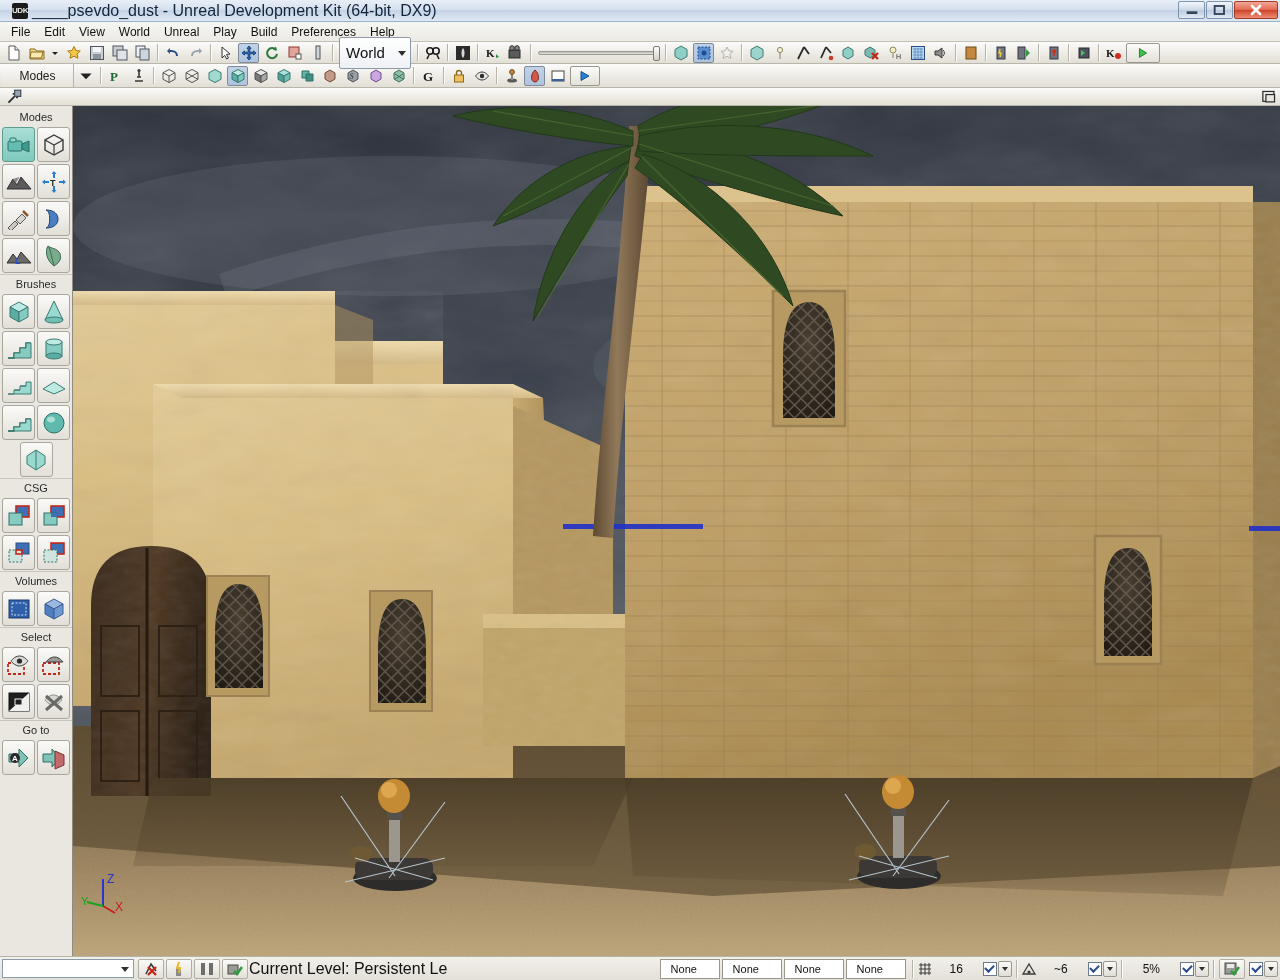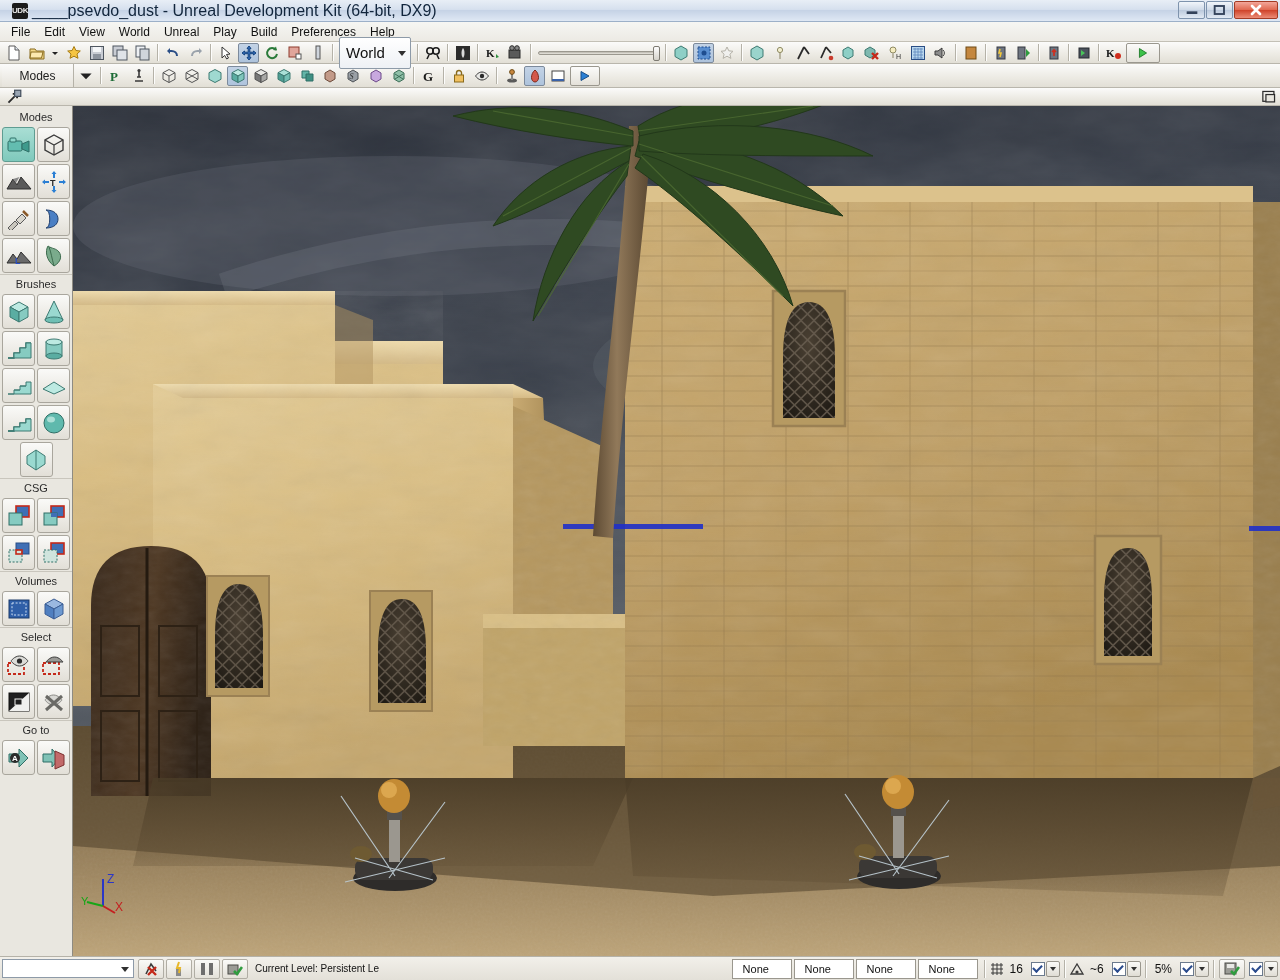--- a/index.html
+++ b/index.html
@@ -149,22 +149,22 @@
     width: 26px; height: 20px; margin: 0 1px;
     border: 1px solid #b0ada4; border-radius: 2px;
     background: linear-gradient(to bottom,#fafaf8,#e4e1d9);
     display: flex; align-items: center; justify-content: center;
   }
   .sb-field {
     height: 20px; border: 1px solid #9a978e; background: #fff;
     display: flex; align-items: center; padding-left: 10px;
     font-size: 11px; color: #111; margin-right: 2px;
   }
-  .sb-text { font-size: 10px; color: #111; margin-left: 6px; white-space: nowrap; overflow: hidden; }
-  .sb-val { font-size: 12px; color: #111; margin: 0 5px; white-space: nowrap; }
+  .sb-text { font-size: 16px; color: #111; white-space: nowrap; overflow: hidden; }
+  .sb-val { font-size: 12px; color: #111; margin: 0 17px; white-space: nowrap; }
   .chk {
     width: 14px; height: 14px; border: 1px solid #6b7a8d; background: #fff;
     display: flex; align-items: center; justify-content: center; margin-left: 3px;
   }
   .chk::after {
     content: ""; width: 7px; height: 4px; border-left: 2px solid #2a4b8d;
     border-bottom: 2px solid #2a4b8d; transform: rotate(-45deg) translate(1px,-1px);
   }
   .mini-arrow {
     width: 14px; height: 16px; border: 1px solid #9a978e; border-radius: 2px;

